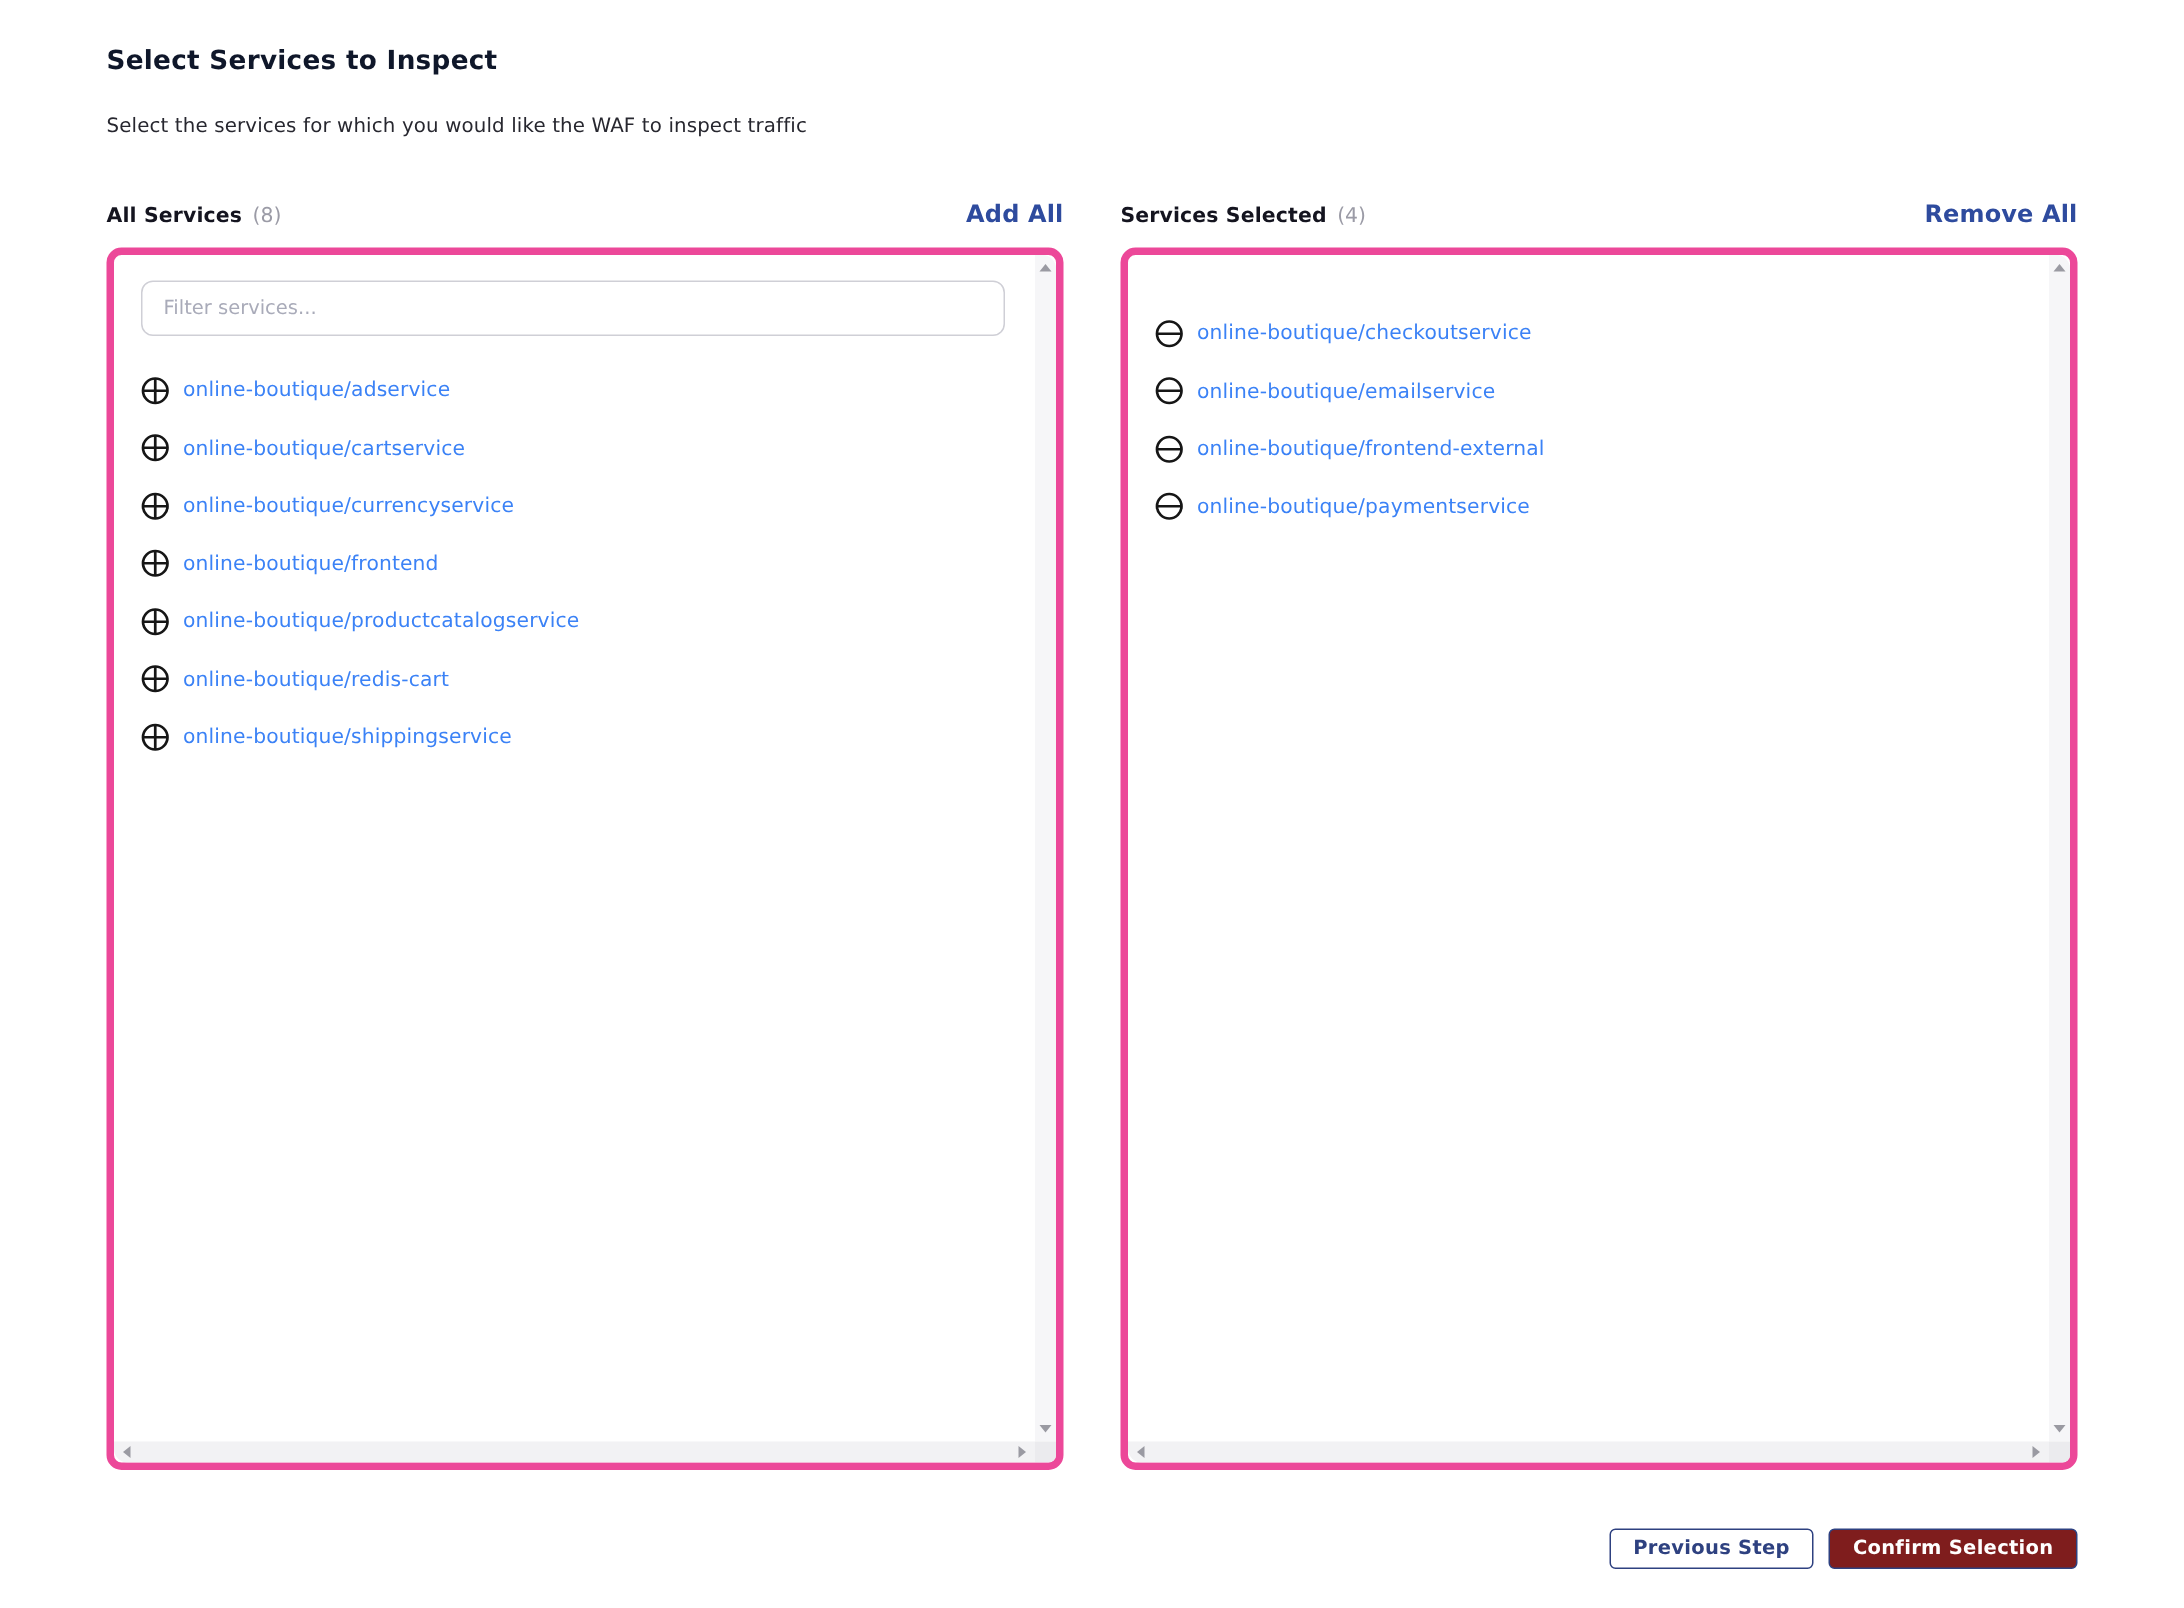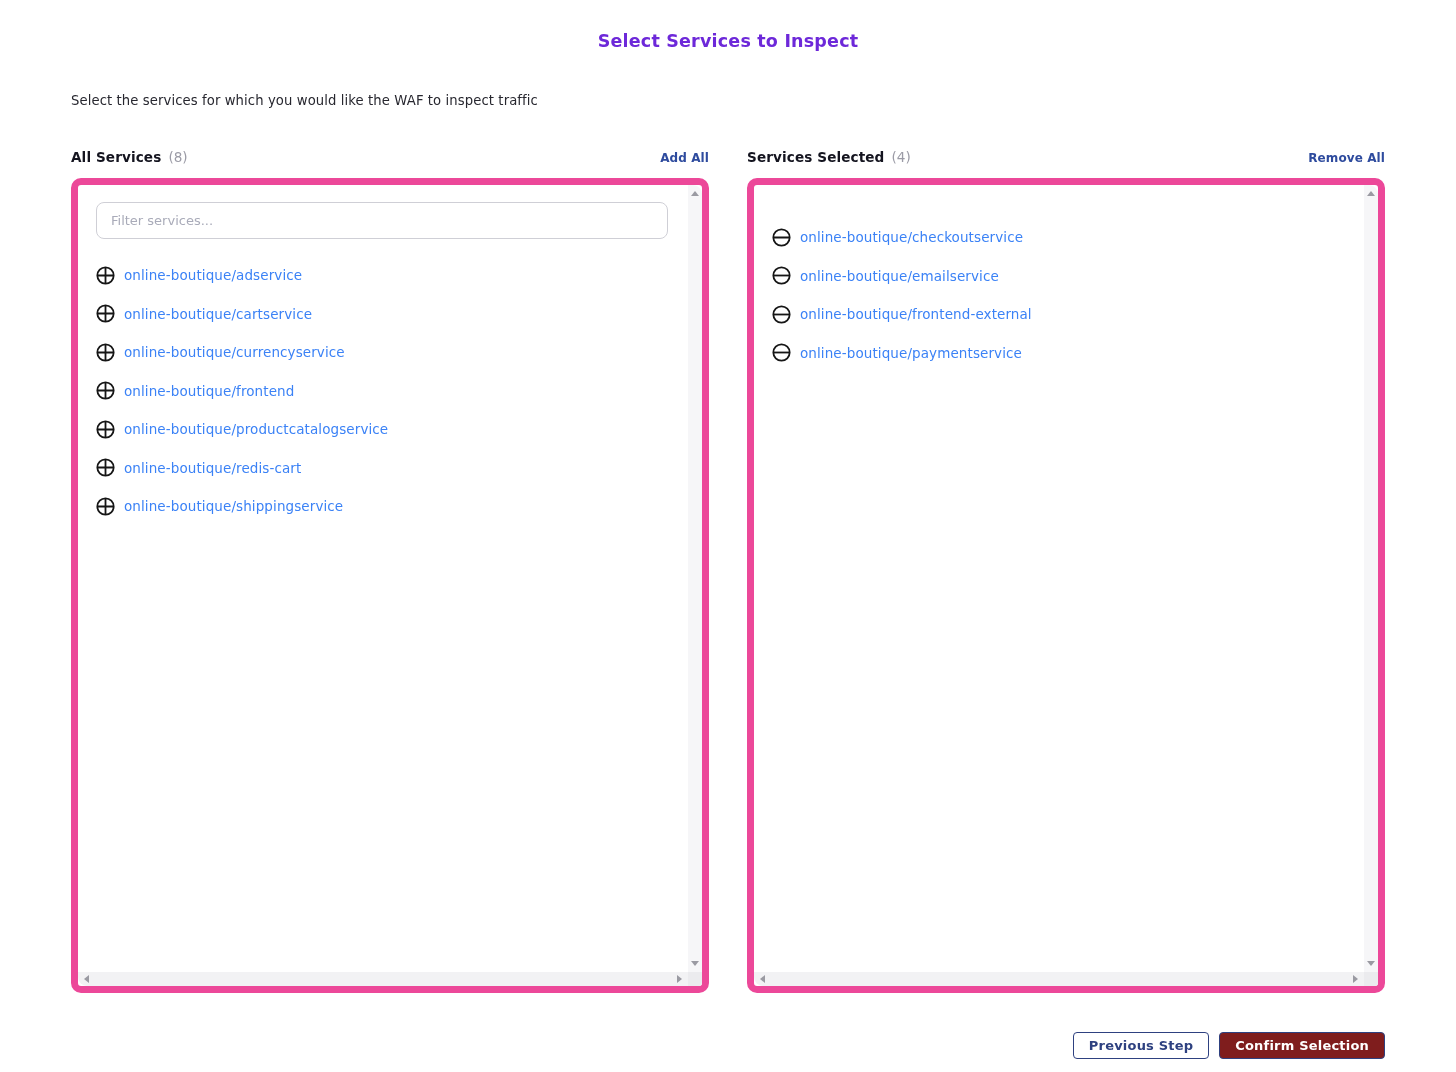--- a/index.html
+++ b/index.html
@@ -7,41 +7,41 @@
   body {
     width: 1456px; height: 1072px;
     background: #ffffff;
     font-family: "DejaVu Sans", "Liberation Sans", sans-serif;
     color: #1c1c26;
     overflow: hidden;
   }
   .container { padding: 31px 71px 0 71px; }
 
   .page-title {
-    font-size: 17.5px; font-weight: bold; color: #6d28d9;
-    letter-spacing: .2px; margin: 0 0 42px 0; text-align: center;
+    font-size: 17.5px; font-weight: bold; color: #0f172a;
+    letter-spacing: .2px; margin: 0 0 26px 0;
   }
   .page-subtitle {
     font-size: 13.2px; color: #27272f; margin: 0 0 41px 0; letter-spacing: .1px;
   }
 
   .columns { display: flex; gap: 38px; }
   .col { width: 638px; flex: none; }
 
   .col-header { display: flex; align-items: baseline; margin-bottom: 13px; }
   .col-title { font-size: 13.6px; font-weight: bold; color: #14141f; letter-spacing: .1px; }
   .col-count { font-size: 13.6px; font-weight: normal; color: #9b9ba6; margin-left: 7px; }
   .col-action {
-    margin-left: auto; font-size: 12px; font-weight: bold;
+    margin-left: auto; font-size: 16px; font-weight: bold;
     color: #2e4b9e; cursor: pointer; letter-spacing: .1px;
   }
 
   .panel {
     position: relative; height: 815px;
-    border: 7px solid #ec4899; border-radius: 10px;
+    border: 5px solid #ec4899; border-radius: 10px;
     background: #fff; overflow: hidden;
   }
   .panel-inner { padding: 17px 34px 0 18px; }
 
   .filter-input {
     width: 100%; height: 37px;
     border: 1px solid #cfcfd6; border-radius: 8px;
     padding: 0 14px; font-size: 13px; color: #333;
     font-family: inherit; outline: none; background: #fff;
   }

